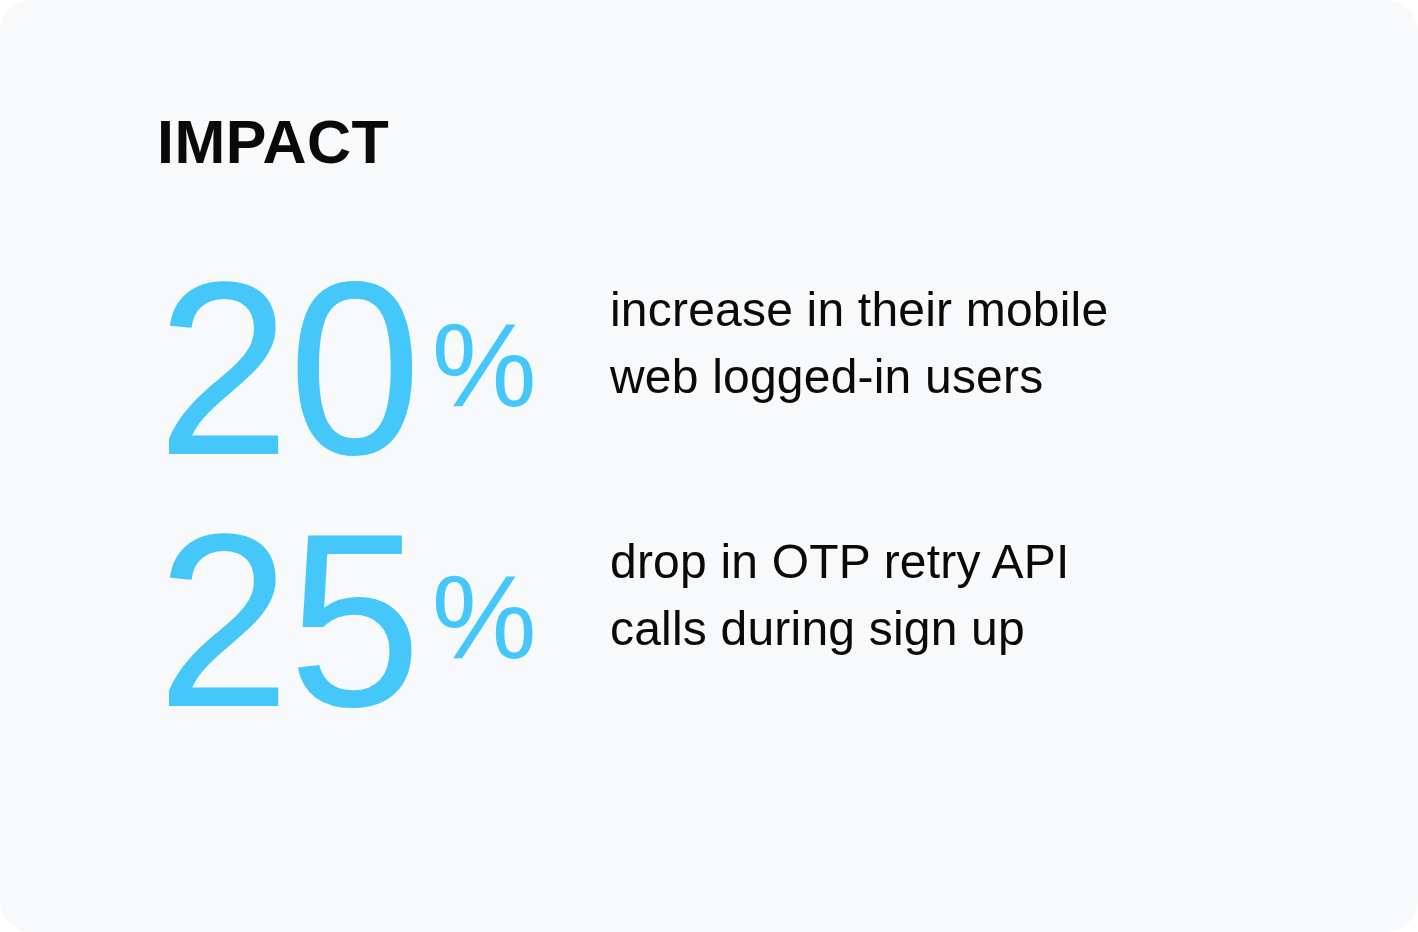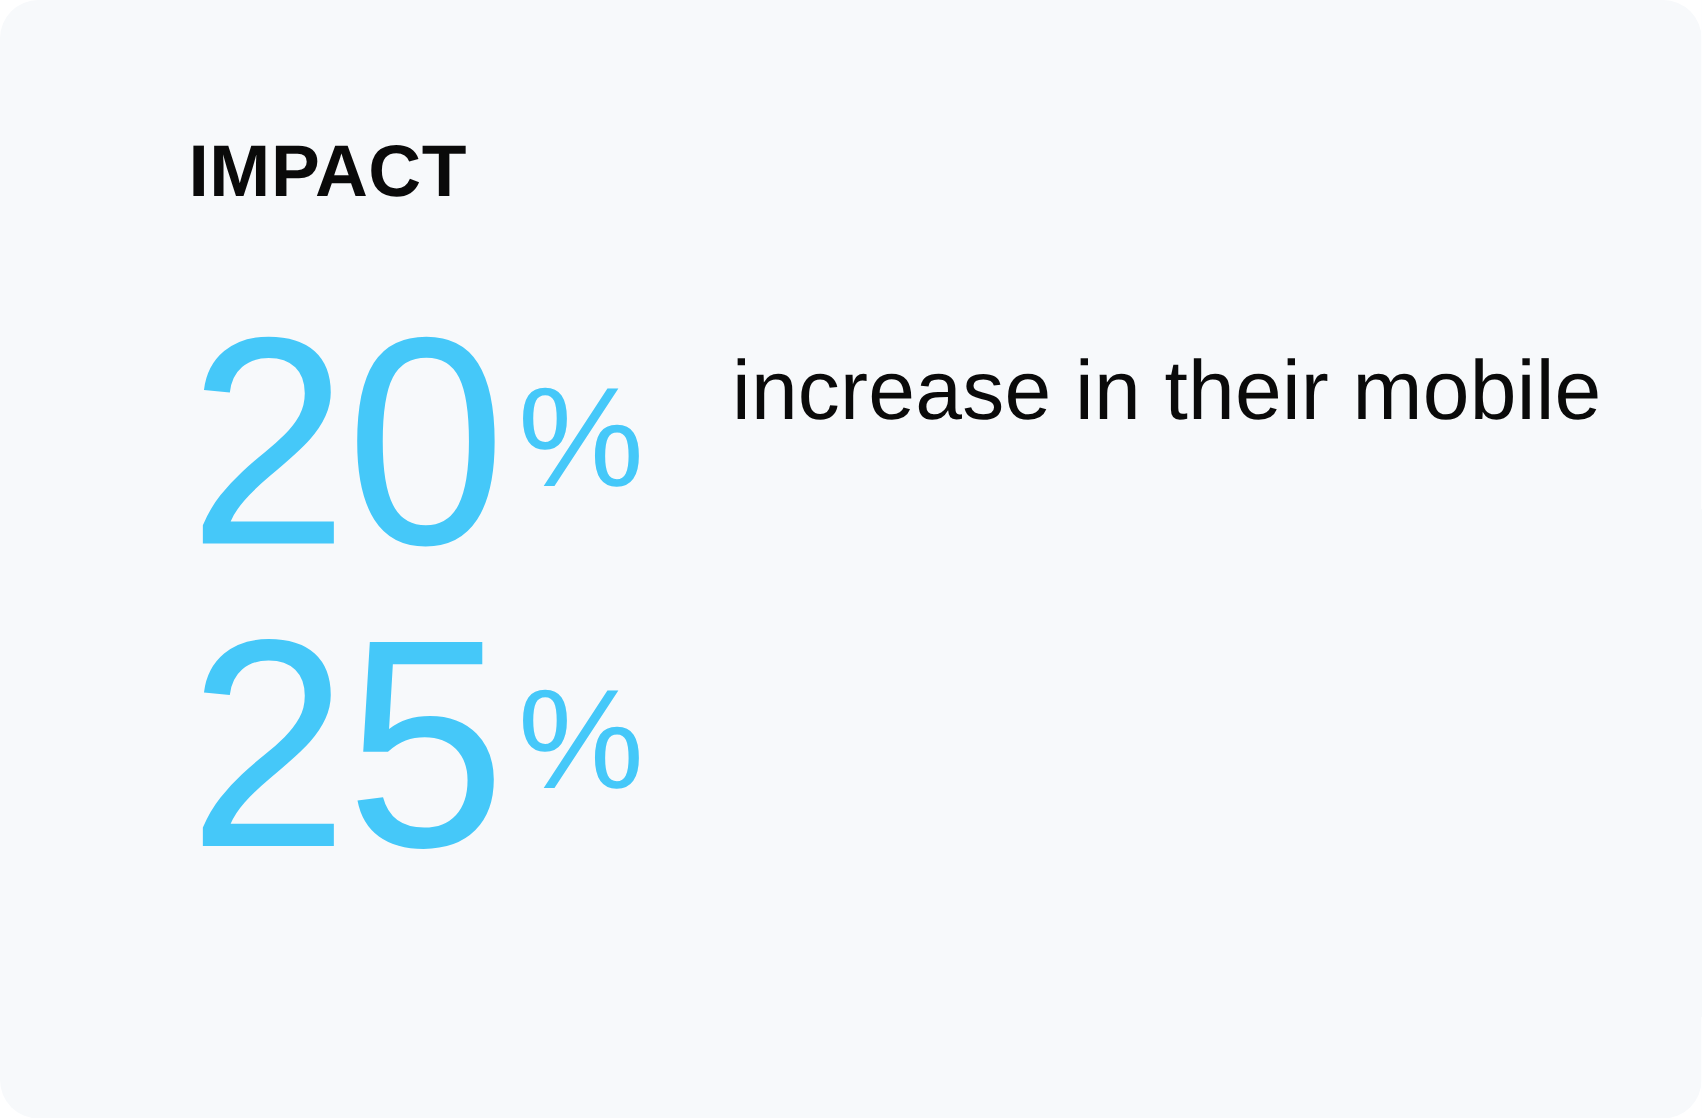--- a/index.html
+++ b/index.html
@@ -104,21 +104,21 @@
   .stat-description {
     position: absolute;
     left: 453px;
     top: 8px;
     width: 690px;
   }
 
   .desc-line {
     display: block;
     font-family: "Liberation Sans Narrow", "Liberation Sans", sans-serif;
-    font-size: 70px;
+    font-size: 48px;
     font-weight: normal;
     line-height: 1.4;
     color: #0a0a0a;
     white-space: nowrap;
     letter-spacing: 0.2px;
   }
 </style>
 </head>
 <body>
 
@@ -130,25 +130,30 @@
 
     <div class="stats-list">
 
       <div class="stat-row row-1">
         <div class="stat-figure">
           <span class="stat-number">20</span>
           <span class="stat-percent">%</span>
         </div>
         <div class="stat-description">
           <span class="desc-line">increase in their mobile</span>
+          <span class="desc-line">web logged-in users</span>
         </div>
       </div>
 
       <div class="stat-row row-2">
         <div class="stat-figure">
           <span class="stat-number">25</span>
           <span class="stat-percent">%</span>
         </div>
+        <div class="stat-description">
+          <span class="desc-line">drop in OTP retry API</span>
+          <span class="desc-line">calls during sign up</span>
+        </div>
       </div>
 
     </div>
   </section>
 </div>
 
 </body></html>

